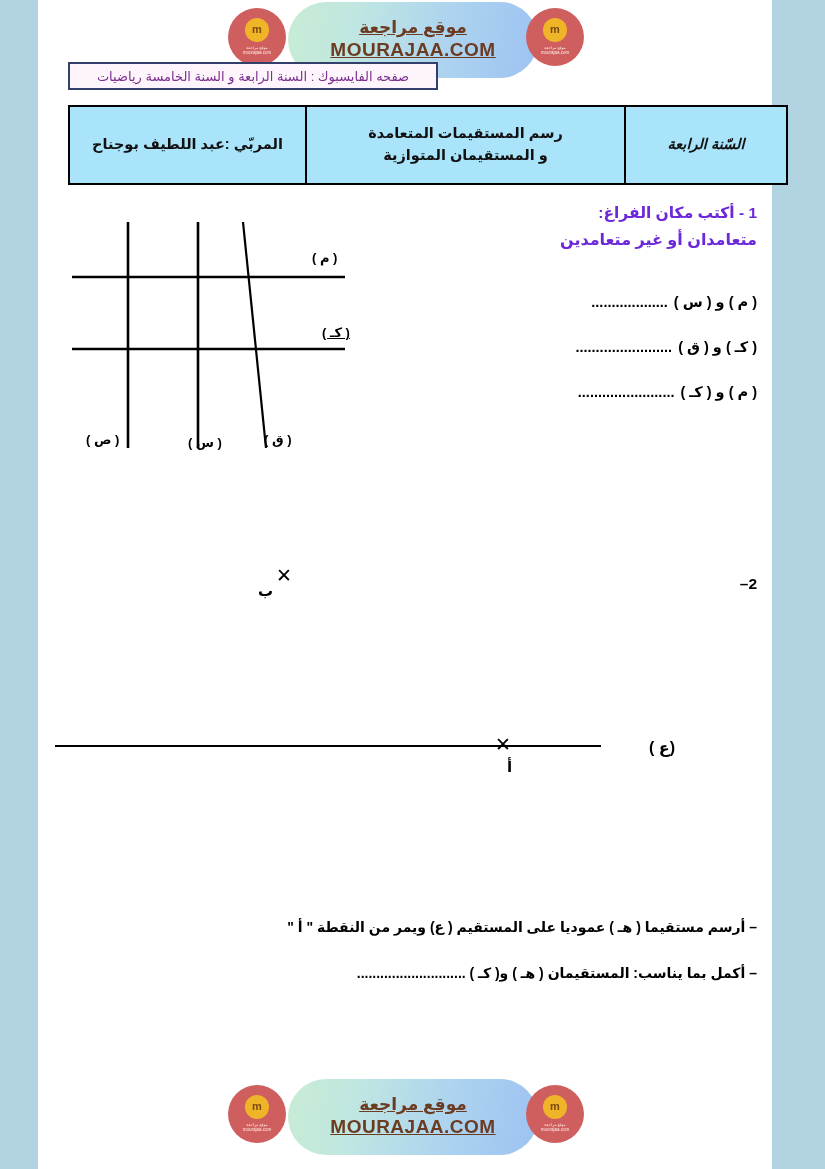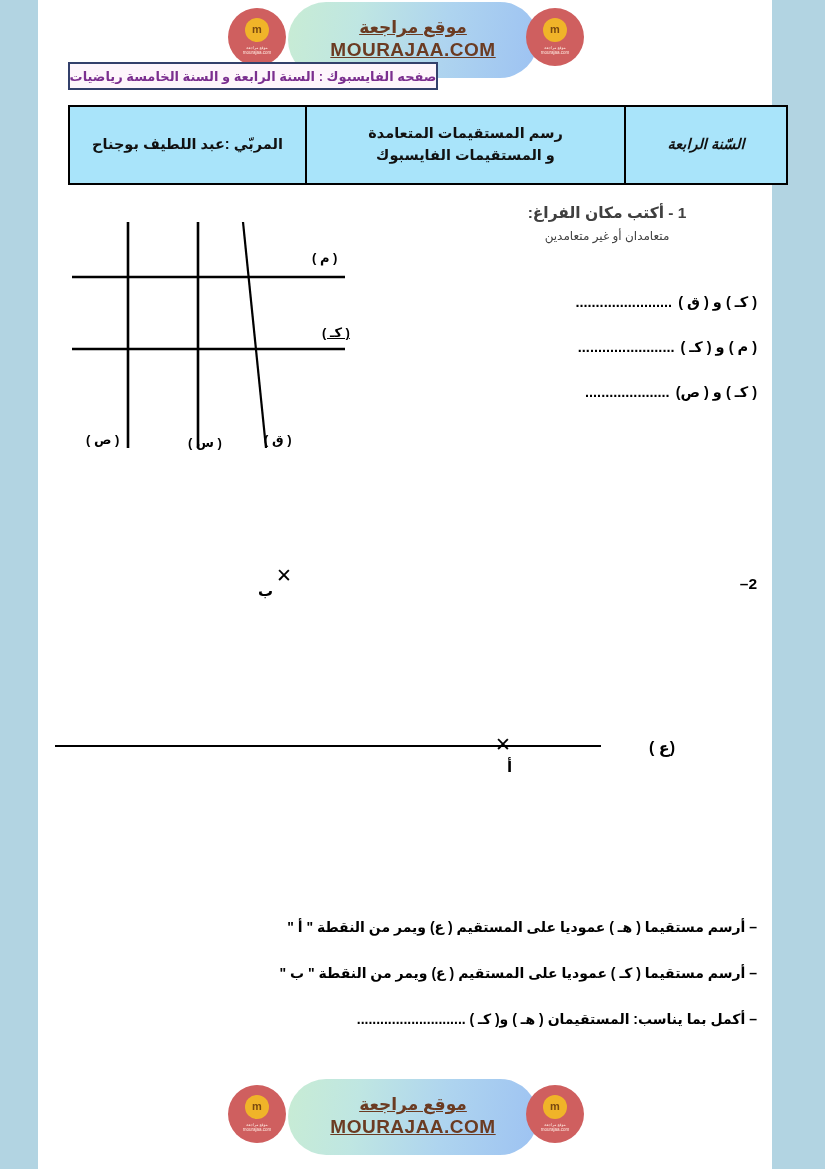--- a/index.html
+++ b/index.html
@@ -124,21 +124,21 @@
     background: #fdf5fb;
     border: 2px solid #33406b;
     box-sizing: border-box;
     display: flex;
     align-items: center;
     justify-content: center;
     z-index: 6;
   }
   #fb-bar .fb-text {
     font-size: 13px;
-    font-weight: bold;
+    font-weight: normal;
     color: #7b2f8f;
     direction: rtl;
     white-space: nowrap;
   }
 
   
   #header-table {
     position: absolute;
     left: 68px;
     top: 105px;
@@ -163,31 +163,31 @@
   #header-table td.c-subject { width: 309px; margin-top: 28px; }
   #header-table td.c-level   { width: 152px; font-style: italic; }
 
   
   #ex1-heading {
     position: absolute;
     right: 68px;
     top: 200px;
     width: 300px;
     direction: rtl;
-    text-align: center;
-    color: #404040;
+    text-align: right;
+    color: #6d28d9;
   }
   #ex1-heading .q-title {
     font-size: 15.5px;
     font-weight: bold;
     line-height: 1.7;
   }
   #ex1-heading .q-sub {
-    font-size: 12px;
-    font-weight: normal;
+    font-size: 16px;
+    font-weight: bold;
     line-height: 1.7;
   }
 
   #ex1-blanks {
     position: absolute;
     right: 68px;
     top: 280px;
     width: 240px;
     direction: rtl;
     text-align: right;
@@ -359,41 +359,41 @@
 <div id="fb-bar">
   <span class="fb-text">صفحه الفايسبوك : السنة الرابعة و السنة الخامسة رياضيات</span>
 </div>
 
 <table id="header-table">
   <tbody>
       <tr>
     <td class="c-level">السّنة الرابعة</td>
     <td class="c-subject">
       <div>رسم المستقيمات المتعامدة</div>
-      <div>و المستقيمات الفايسبوك</div>
+      <div>و المستقيمان المتوازية</div>
     </td>
     <td class="c-teacher">المربّي :عبد اللطيف بوجناح</td>
   </tr>
 </tbody>
   </table>
 
 <div id="ex1-heading">
   <div class="q-title">1 -  أكتب مكان الفراغ:</div>
   <div class="q-sub">متعامدان أو غير متعامدين</div>
 </div>
 
 <div id="ex1-blanks">
   <div class="blank-row">
+    <span class="pair">( م ) و ( س )</span><span class="dots">...................</span>
+  </div>
+  <div class="blank-row">
     <span class="pair">( كـ ) و ( ق )</span><span class="dots">........................</span>
   </div>
   <div class="blank-row">
     <span class="pair">( م ) و ( كـ )</span><span class="dots">........................</span>
-  </div>
-  <div class="blank-row">
-    <span class="pair">( كـ ) و ( ص)</span><span class="dots">.....................</span>
   </div>
 </div>
 
 <div id="figure1">
   <svg width="330" height="275" viewBox="0 0 330 275">
 
     <line x1="12" y1="77" x2="285" y2="77" stroke="#000" stroke-width="2.4"></line>
 
     <line x1="12" y1="149" x2="285" y2="149" stroke="#000" stroke-width="2.4"></line>
 
@@ -419,21 +419,20 @@
 
 <div id="line-ain-wrap">
   <div id="line-ain"></div>
   <span class="cross-a">✕</span>
   <span class="label-a">أ</span>
   <span class="label-ain">(ع )</span>
 </div>
 
 <div id="instructions">
   <div class="inst-row r1">– أرسم مستقيما  ( هـ ) عموديا على المستقيم ( ع) ويمر من النقطة " أ "</div>
-  <div class="inst-row r2">– أرسم مستقيما ( كـ ) عموديا على المستقيم ( ع) ويمر من النقطة " ب "</div>
   <div class="inst-row r3">– أكمل بما يناسب: المستقيمان ( هـ ) و( كـ )  ............................</div>
 </div>
 
 <div class="promo-banner" id="promo-bottom">
   <div class="promo-pill"></div>
 
   <div class="promo-logo left">
     <div class="promo-logo-mark">m</div>
     <div class="promo-logo-sub">
       <span class="ar">موقع مراجعة</span>

